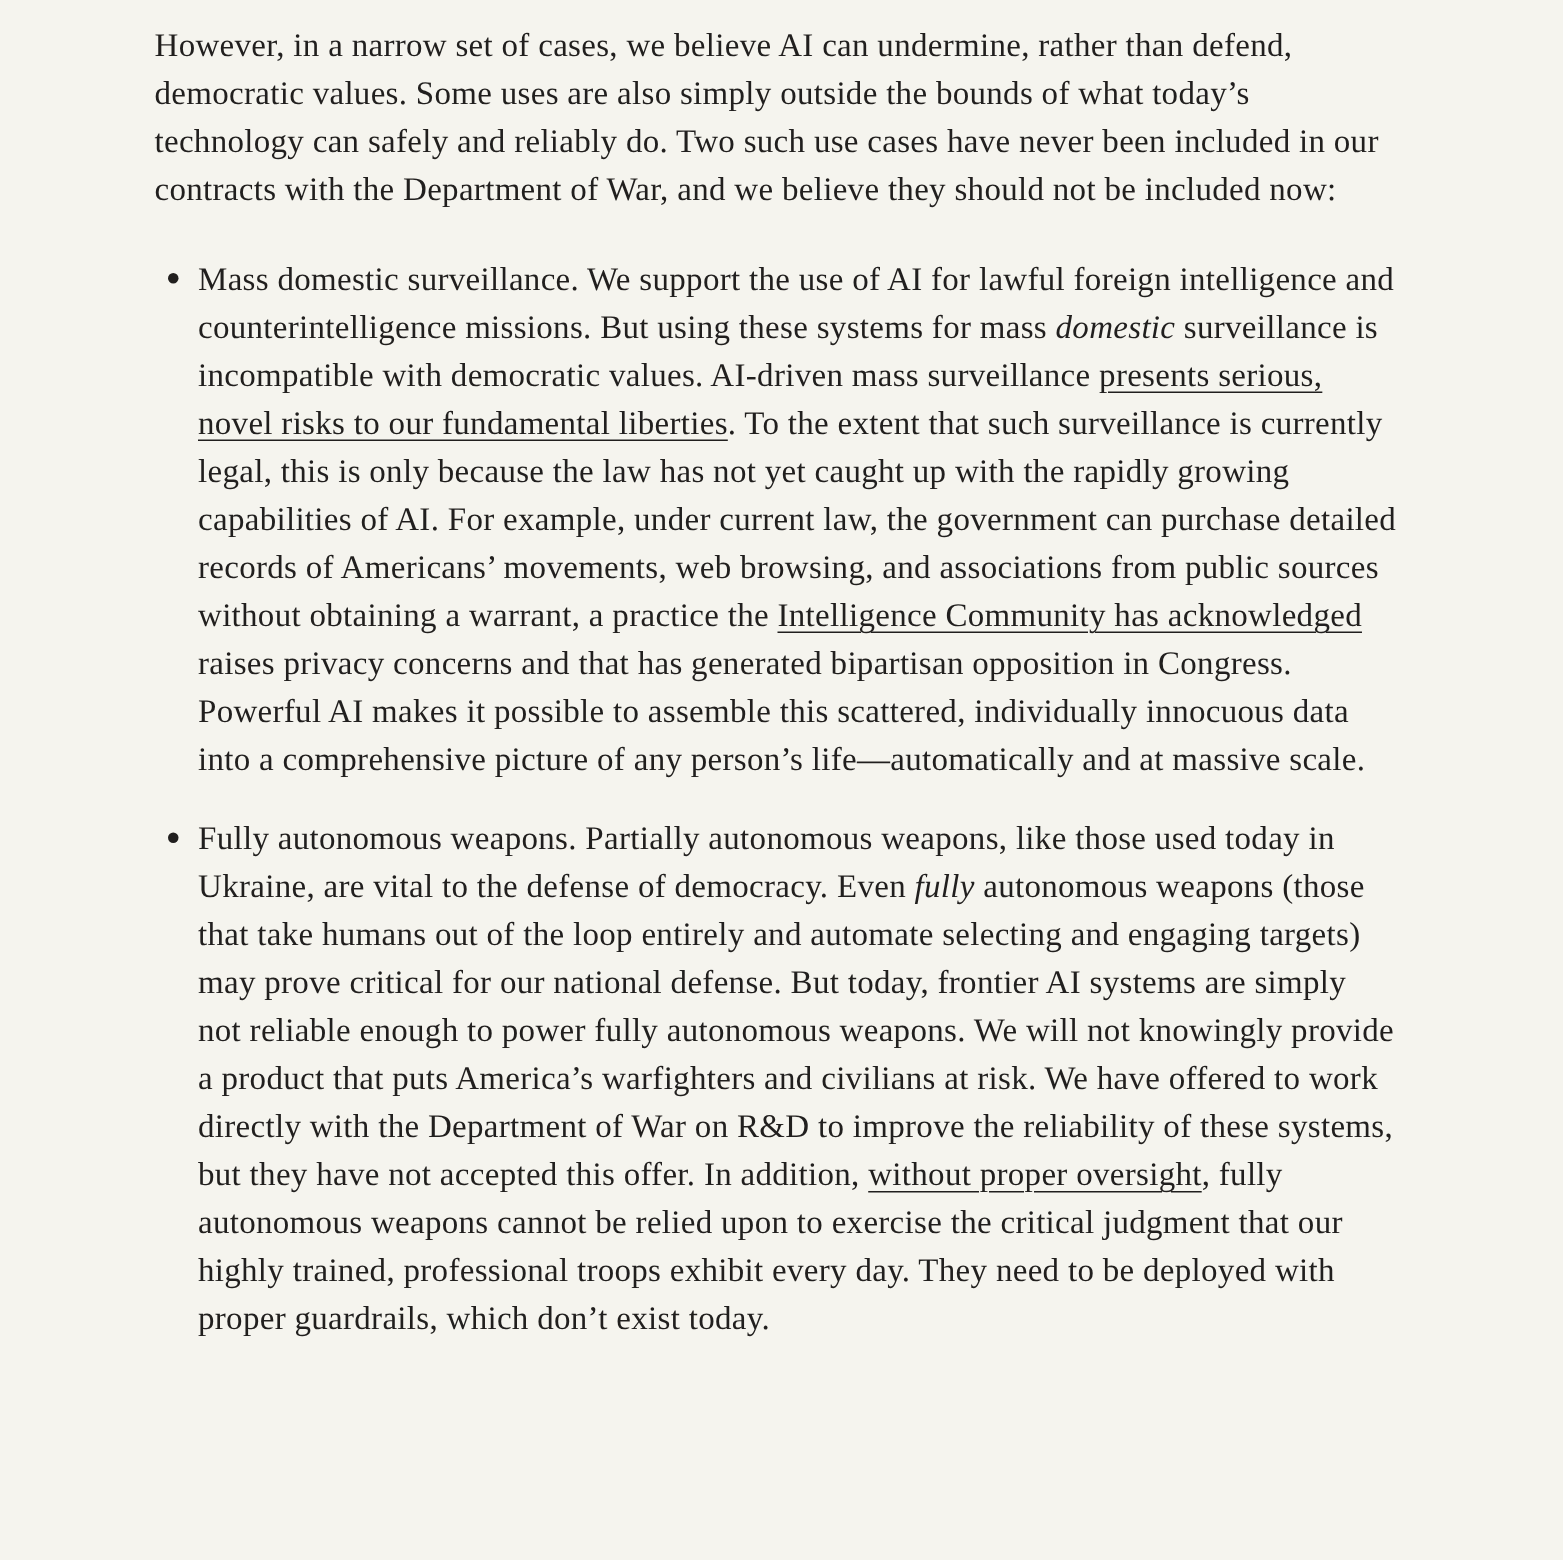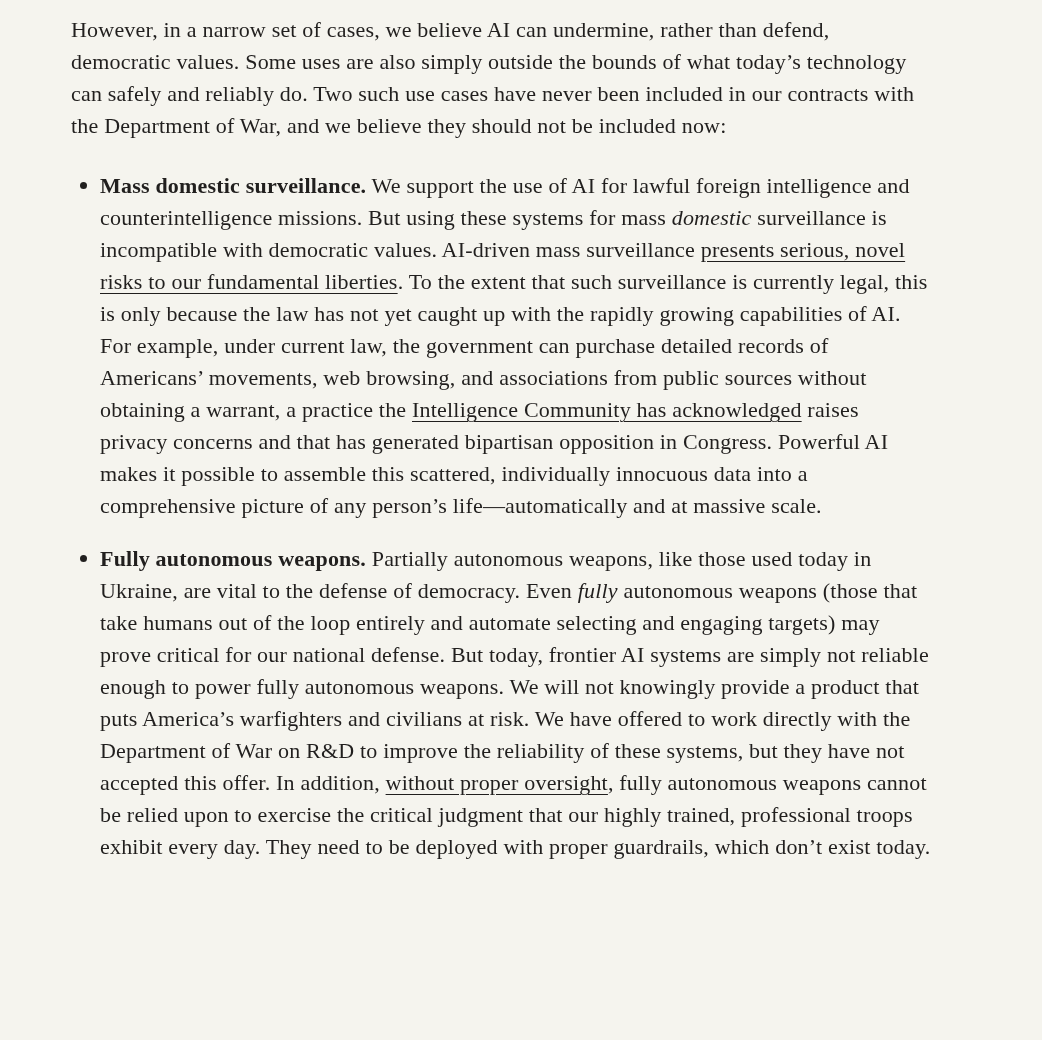--- a/index.html
+++ b/index.html
@@ -13,21 +13,21 @@
     color: #211f1e;
     font-family: "Liberation Serif", "DejaVu Serif", serif;
     font-size: 22px;
     line-height: 32px;
     letter-spacing: 0.2px;
     -webkit-font-smoothing: antialiased;
     overflow: hidden;
   }
   .page {
     box-sizing: content-box;
-    padding: 14px 111px 0 71px;
+    padding: 14px 111px 0 103px;
   }
   .intro {
     margin: 0 0 28px 0;
     max-width: 860px;
   }
   ul.bullet-list {
     margin: 0;
     padding: 0;
     list-style: none;
     max-width: 860px;
@@ -42,21 +42,21 @@
   }
   .bullet-dot {
     position: absolute;
     left: 9px;
     top: 12px;
     width: 7px;
     height: 7px;
     border-radius: 50%;
     background: #211f1e;
   }
-  strong { font-weight: bold; text-align: center; }
+  strong { font-weight: normal; text-align: center; }
   em { font-style: italic; }
   a.inline-link {
     color: inherit;
     text-decoration: underline;
     text-decoration-thickness: 1.4px;
     text-underline-offset: 4px;
     cursor: pointer;
   }
 </style>
 </head>

